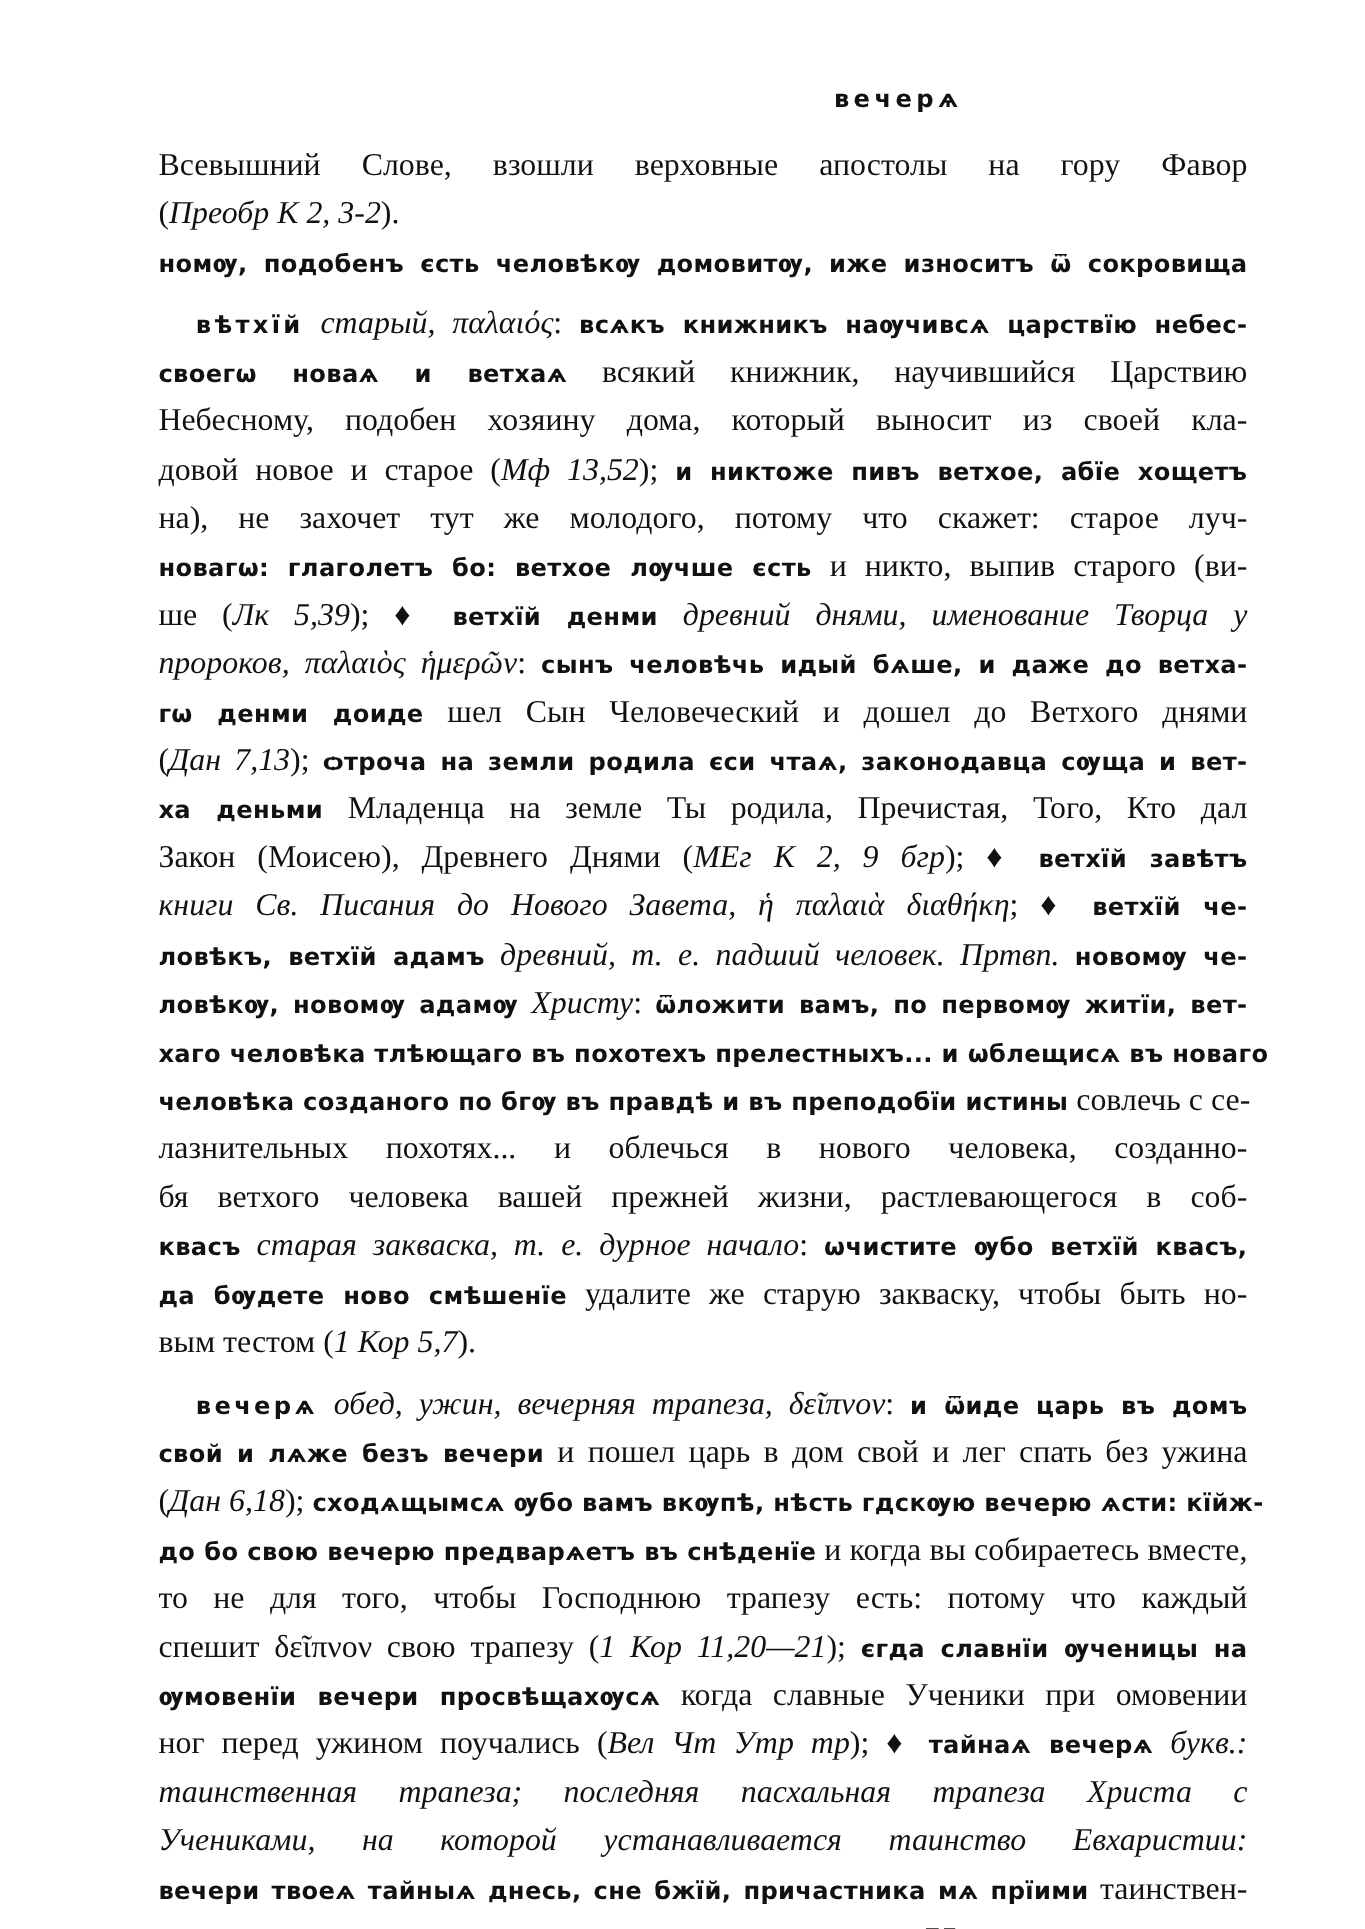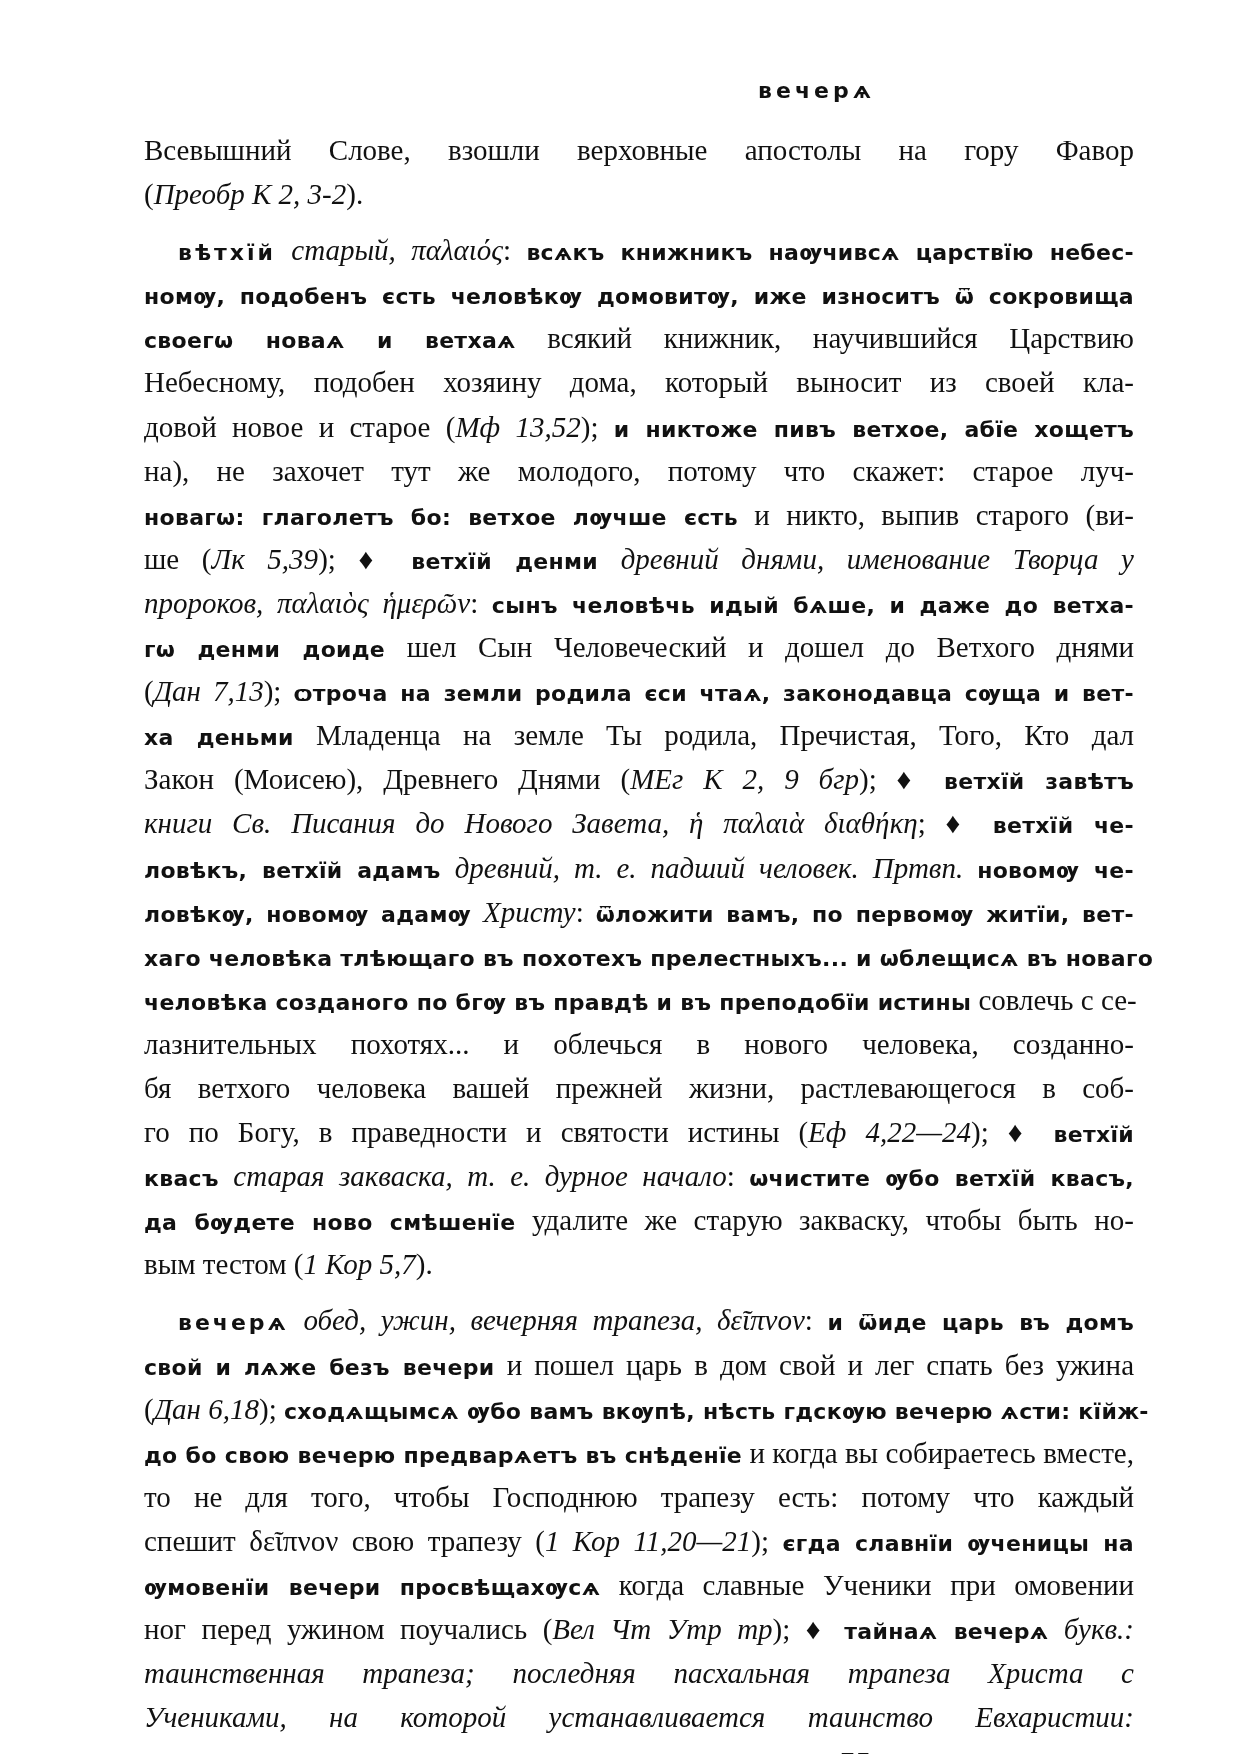--- a/index.html
+++ b/index.html
@@ -27,41 +27,40 @@
   }
 </style>
 </head>
 <body>
 
 <div class="page">
   <div class="running-head">вечерѧ</div>
   <div class="body-text" id="body-text">
       <div class="line "><span class="run-n">Всевышний Слове, взошли верховные апостолы на гору Фавор</span></div>
       <div class="line last"><span class="run-n">(</span><span class="run-i">Преобр К 2, 3-2</span><span class="run-n">).</span></div>
+      <div class="line "><span class="run-s">номѹ, подобенъ єсть человѣкѹ домовитѹ, иже износитъ ѿ сокровища</span></div>
       <div class="line indent gap"><span class="run-h">вѣтхїй</span><span class="run-n"> </span><span class="run-i">старый, </span><span class="run-i">παλαιός</span><span class="run-n">: </span><span class="run-s">всѧкъ книжникъ наѹчивсѧ царствїю небес-</span></div>
-      <div class="line "><span class="run-s">номѹ, подобенъ єсть человѣкѹ домовитѹ, иже износитъ ѿ сокровища</span></div>
       <div class="line "><span class="run-s">своегѡ новаѧ и ветхаѧ</span><span class="run-n"> всякий книжник, научившийся Царствию</span></div>
       <div class="line "><span class="run-n">Небесному, подобен хозяину дома, который выносит из своей кла-</span></div>
       <div class="line "><span class="run-n">довой новое и старое (</span><span class="run-i">Мф 13,52</span><span class="run-n">); </span><span class="run-s">и никтоже пивъ ветхое, абїе хощетъ</span></div>
       <div class="line "><span class="run-n">на), не захочет тут же молодого, потому что скажет: старое луч-</span></div>
       <div class="line "><span class="run-s">новагѡ: глаголетъ бо: ветхое лѹчше єсть</span><span class="run-n"> и никто, выпив старого (ви-</span></div>
       <div class="line "><span class="run-n">ше (</span><span class="run-i">Лк 5,39</span><span class="run-n">); ♦ </span><span class="run-s">ветхїй денми</span><span class="run-n"> </span><span class="run-i">древний днями, именование Творца у</span></div>
       <div class="line "><span class="run-i">пророков, παλαιὸς ἡμερῶν</span><span class="run-n">: </span><span class="run-s">сынъ человѣчь идый бѧше, и даже до ветха-</span></div>
       <div class="line "><span class="run-s">гѡ денми доиде</span><span class="run-n"> шел Сын Человеческий и дошел до Ветхого днями</span></div>
       <div class="line "><span class="run-n">(</span><span class="run-i">Дан 7,13</span><span class="run-n">); </span><span class="run-s">ѻтроча на земли родила єси чтаѧ, законодавца сѹща и вет-</span></div>
       <div class="line "><span class="run-s">ха деньми</span><span class="run-n"> Младенца на земле Ты родила, Пречистая, Того, Кто дал</span></div>
       <div class="line "><span class="run-n">Закон (Моисею), Древнего Днями (</span><span class="run-i">МЕг К 2, 9 бгр</span><span class="run-n">); ♦ </span><span class="run-s">ветхїй завѣтъ</span></div>
       <div class="line "><span class="run-i">книги Св. Писания до Нового Завета, ἡ παλαιὰ διαθήκη</span><span class="run-n">; ♦ </span><span class="run-s">ветхїй че-</span></div>
       <div class="line "><span class="run-s">ловѣкъ, ветхїй адамъ</span><span class="run-n"> </span><span class="run-i">древний, т. е. падший человек. Пртвп.</span><span class="run-n"> </span><span class="run-s">новомѹ че-</span></div>
       <div class="line "><span class="run-s">ловѣкѹ, новомѹ адамѹ</span><span class="run-n"> </span><span class="run-i">Христу</span><span class="run-n">: </span><span class="run-s">ѿложити вамъ, по первомѹ житїи, вет-</span></div>
       <div class="line "><span class="run-s">хаго человѣка тлѣющаго въ похотехъ прелестныхъ... и ѡблещисѧ въ новаго</span></div>
       <div class="line "><span class="run-s">человѣка созданого по бгѹ въ правдѣ и въ преподобїи истины</span><span class="run-n"> совлечь с се-</span></div>
       <div class="line "><span class="run-n">лазнительных похотях... и облечься в нового человека, созданно-</span></div>
       <div class="line "><span class="run-n">бя ветхого человека вашей прежней жизни, растлевающегося в соб-</span></div>
-      <div class="line "><span class="run-n">го по Богу, в праведности и святости истины (</span><span class="run-i">Еф 4,22—24</span><span class="run-n">); ♦ </span><span class="run-s">ветхїй</span></div>
       <div class="line "><span class="run-s">квасъ</span><span class="run-n"> </span><span class="run-i">старая закваска, т. е. дурное начало</span><span class="run-n">: </span><span class="run-s">ѡчистите ѹбо ветхїй квасъ,</span></div>
       <div class="line "><span class="run-s">да бѹдете ново смѣшенїе</span><span class="run-n"> удалите же старую закваску, чтобы быть но-</span></div>
       <div class="line last"><span class="run-n">вым тестом (</span><span class="run-i">1 Кор 5,7</span><span class="run-n">).</span></div>
       <div class="line indent gap"><span class="run-h">вечерѧ</span><span class="run-n"> </span><span class="run-i">обед, ужин, вечерняя трапеза, δεῖπνον</span><span class="run-n">: </span><span class="run-s">и ѿиде царь въ домъ</span></div>
       <div class="line "><span class="run-s">свой и лѧже безъ вечери</span><span class="run-n"> и пошел царь в дом свой и лег спать без ужина</span></div>
       <div class="line "><span class="run-n">(</span><span class="run-i">Дан 6,18</span><span class="run-n">); </span><span class="run-s">сходѧщымсѧ ѹбо вамъ вкѹпѣ, нѣсть гдскѹю вечерю ѧсти: кїйж-</span></div>
       <div class="line "><span class="run-s">до бо свою вечерю предварѧетъ въ снѣденїе</span><span class="run-n"> и когда вы собираетесь вместе,</span></div>
       <div class="line "><span class="run-n">то не для того, чтобы Господнюю трапезу есть: потому что каждый</span></div>
       <div class="line "><span class="run-n">спешит δεῖπνον свою трапезу (</span><span class="run-i">1 Кор 11,20—21</span><span class="run-n">); </span><span class="run-s">єгда славнїи ѹченицы на</span></div>
       <div class="line "><span class="run-s">ѹмовенїи вечери просвѣщахѹсѧ</span><span class="run-n"> когда славные Ученики при омовении</span></div>

